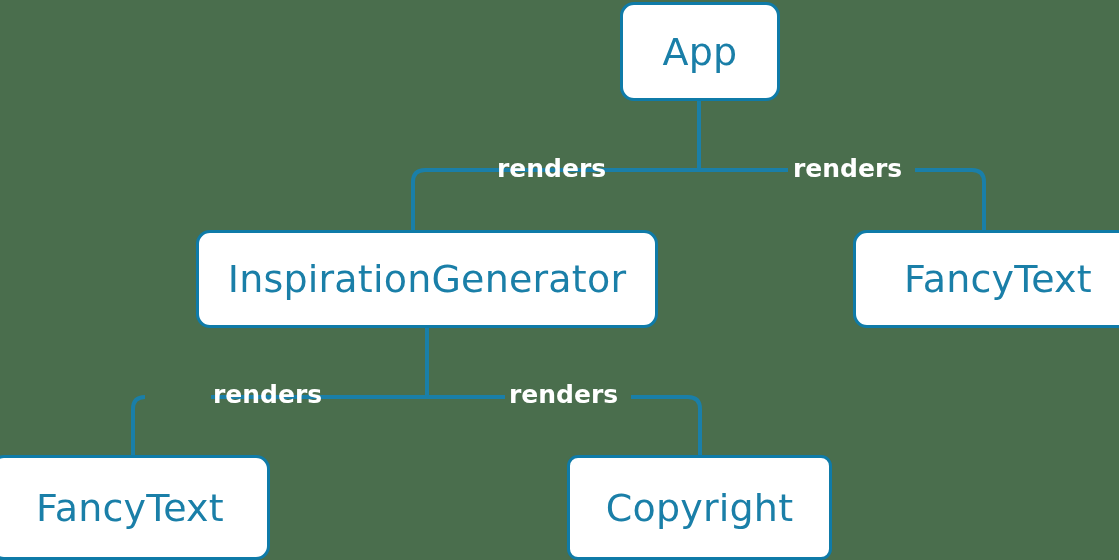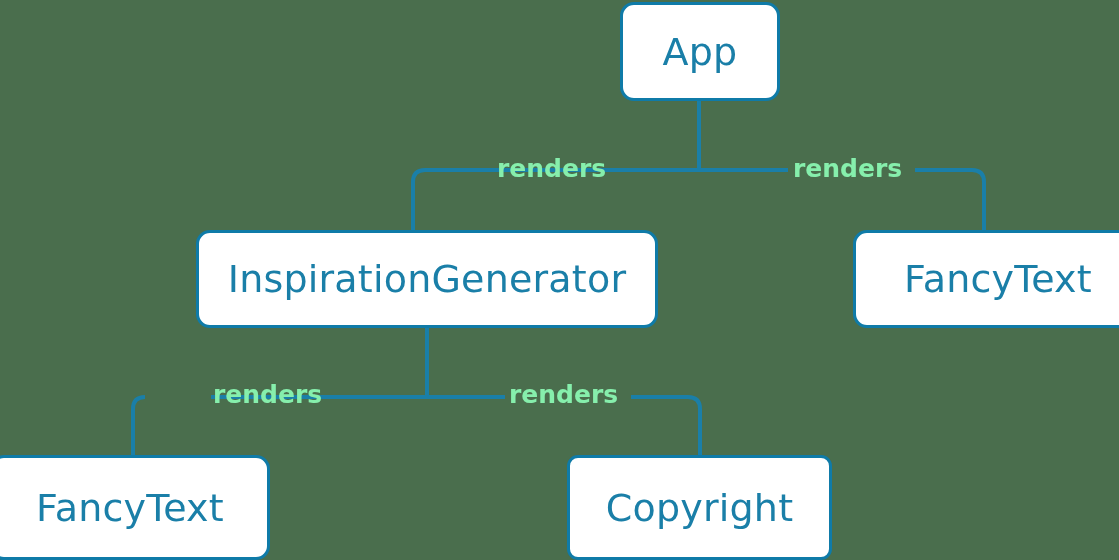--- a/index.html
+++ b/index.html
@@ -41,21 +41,21 @@
     letter-spacing: 0.2px;
     line-height: 1;
     white-space: nowrap;
     z-index: 2;
   }
   .node-label {
     color: #1a7fa8;
   }
   .edge-label {
     position: absolute;
-    color: #86efac;
+    color: #ffffff;
     font-size: 25px;
     font-weight: 600;
     line-height: 1;
     white-space: nowrap;
     z-index: 3;
   }
   
   #node-app        { left: 620px; top: 2px;   width: 160px; height: 99px;  font-size: 38px; }
   #node-inspiration{ left: 196px; top: 230px; width: 462px; height: 98px;  font-size: 38px; }
   #node-fancytext-right { left: 853px; top: 230px; width: 290px; height: 98px; font-size: 38px; border-radius: 14px; }

